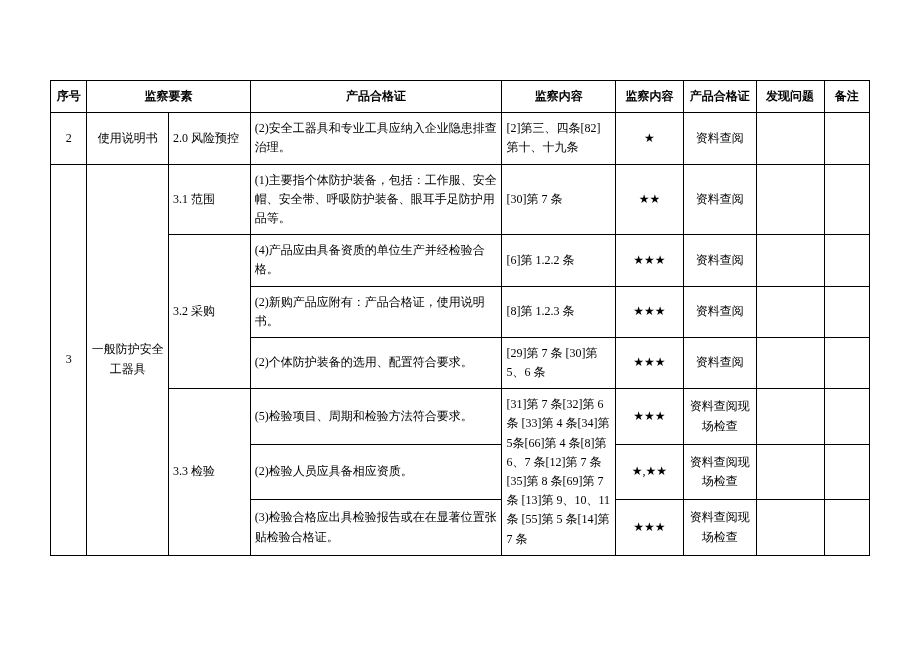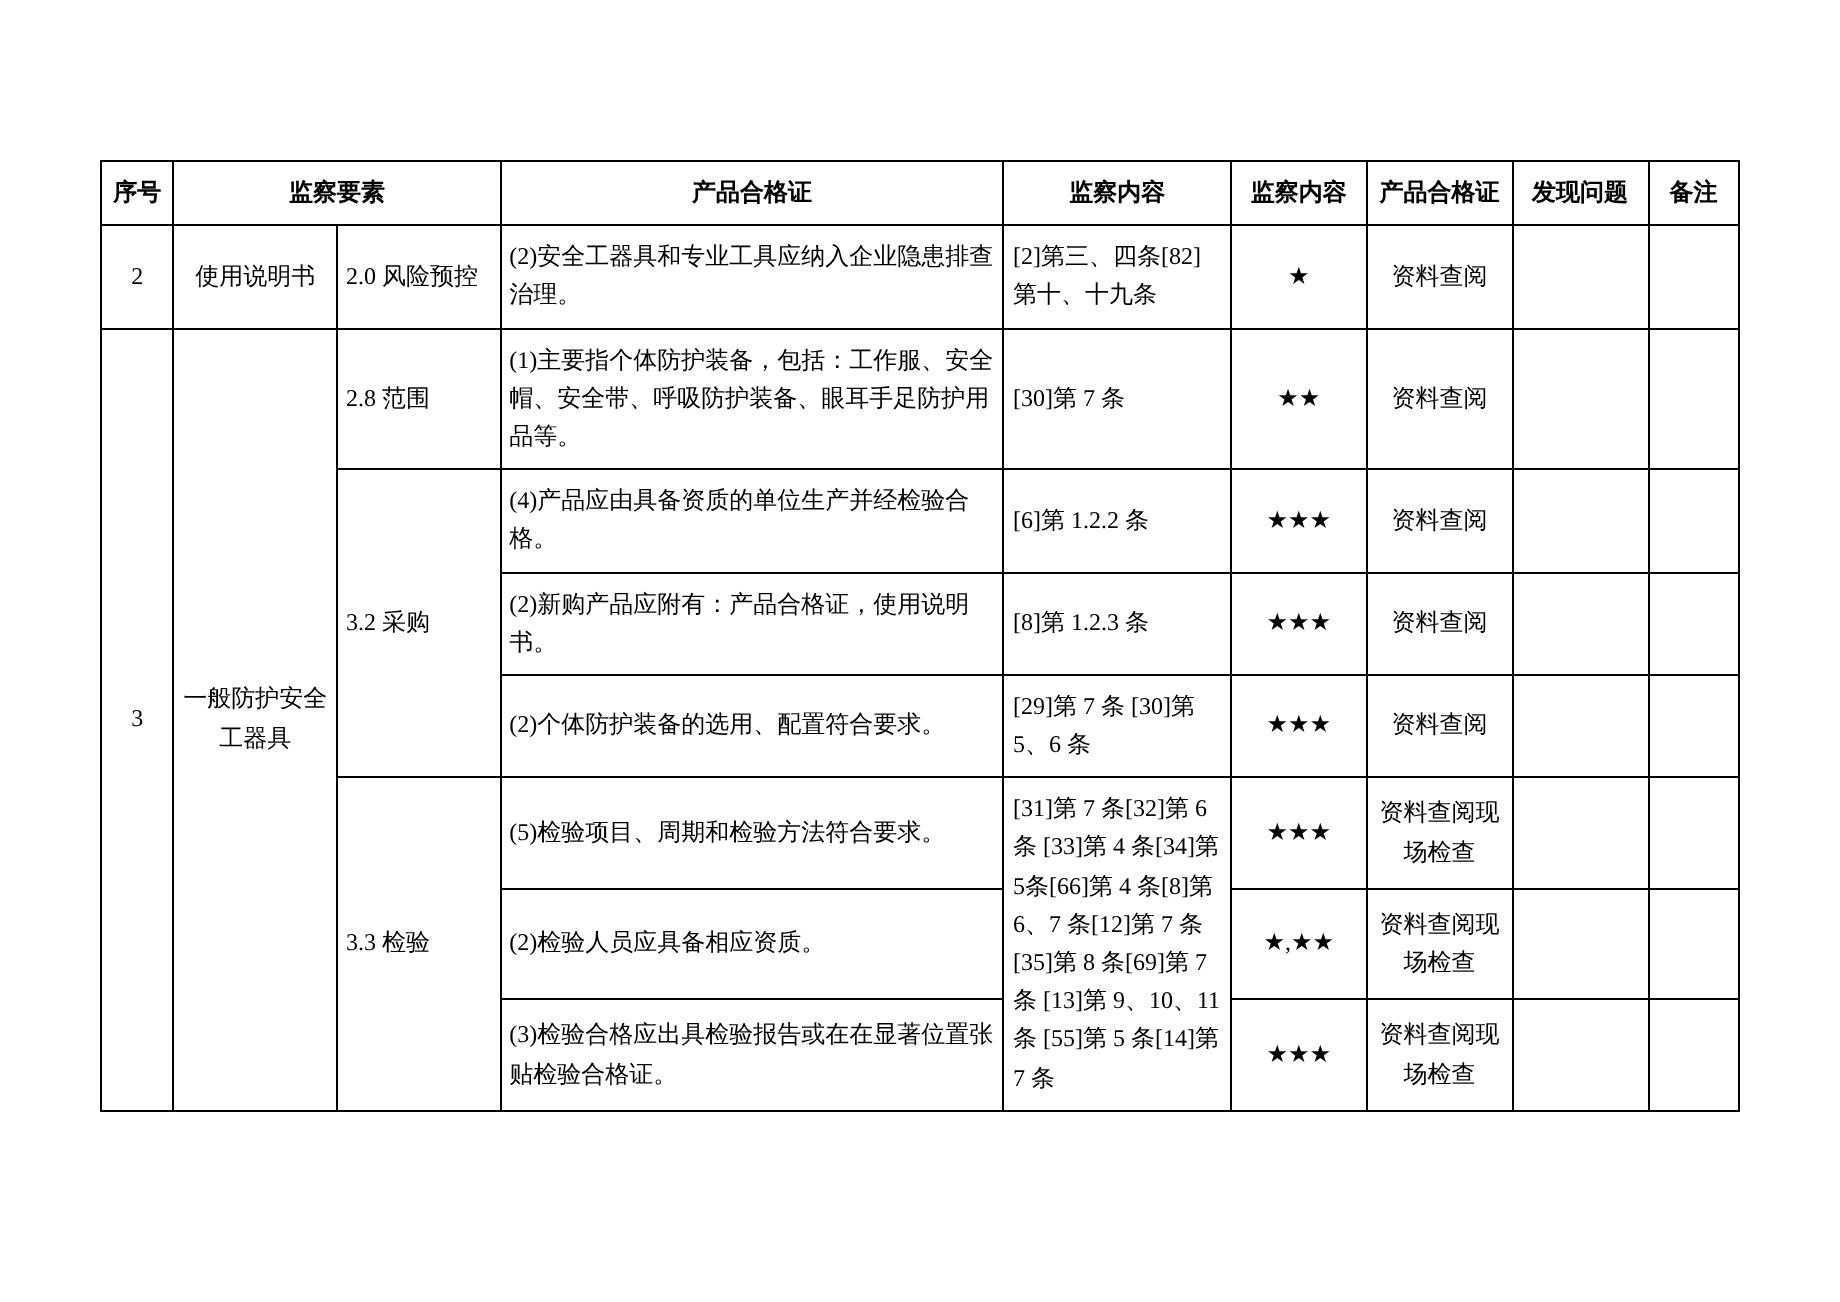--- a/index.html
+++ b/index.html
@@ -77,21 +77,21 @@
       <td>[2]第三、四条[82]第十、十九条</td>
       <td class="center">★</td>
       <td class="center">资料查阅</td>
       <td></td>
       <td></td>
     </tr>
 
     <tr>
       <td rowspan="7" class="center">3</td>
       <td rowspan="7" class="center">一般防护安全工器具</td>
-      <td>2.8 范围</td>
+      <td>3.1 范围</td>
       <td>(1)主要指个体防护装备，包括：工作服、安全帽、安全带、呼吸防护装备、眼耳手足防护用品等。</td>
       <td>[30]第 7 条</td>
       <td class="center">★★</td>
       <td class="center">资料查阅</td>
       <td></td>
       <td></td>
     </tr>
 
     <tr>
       <td rowspan="3">3.2 采购</td>

